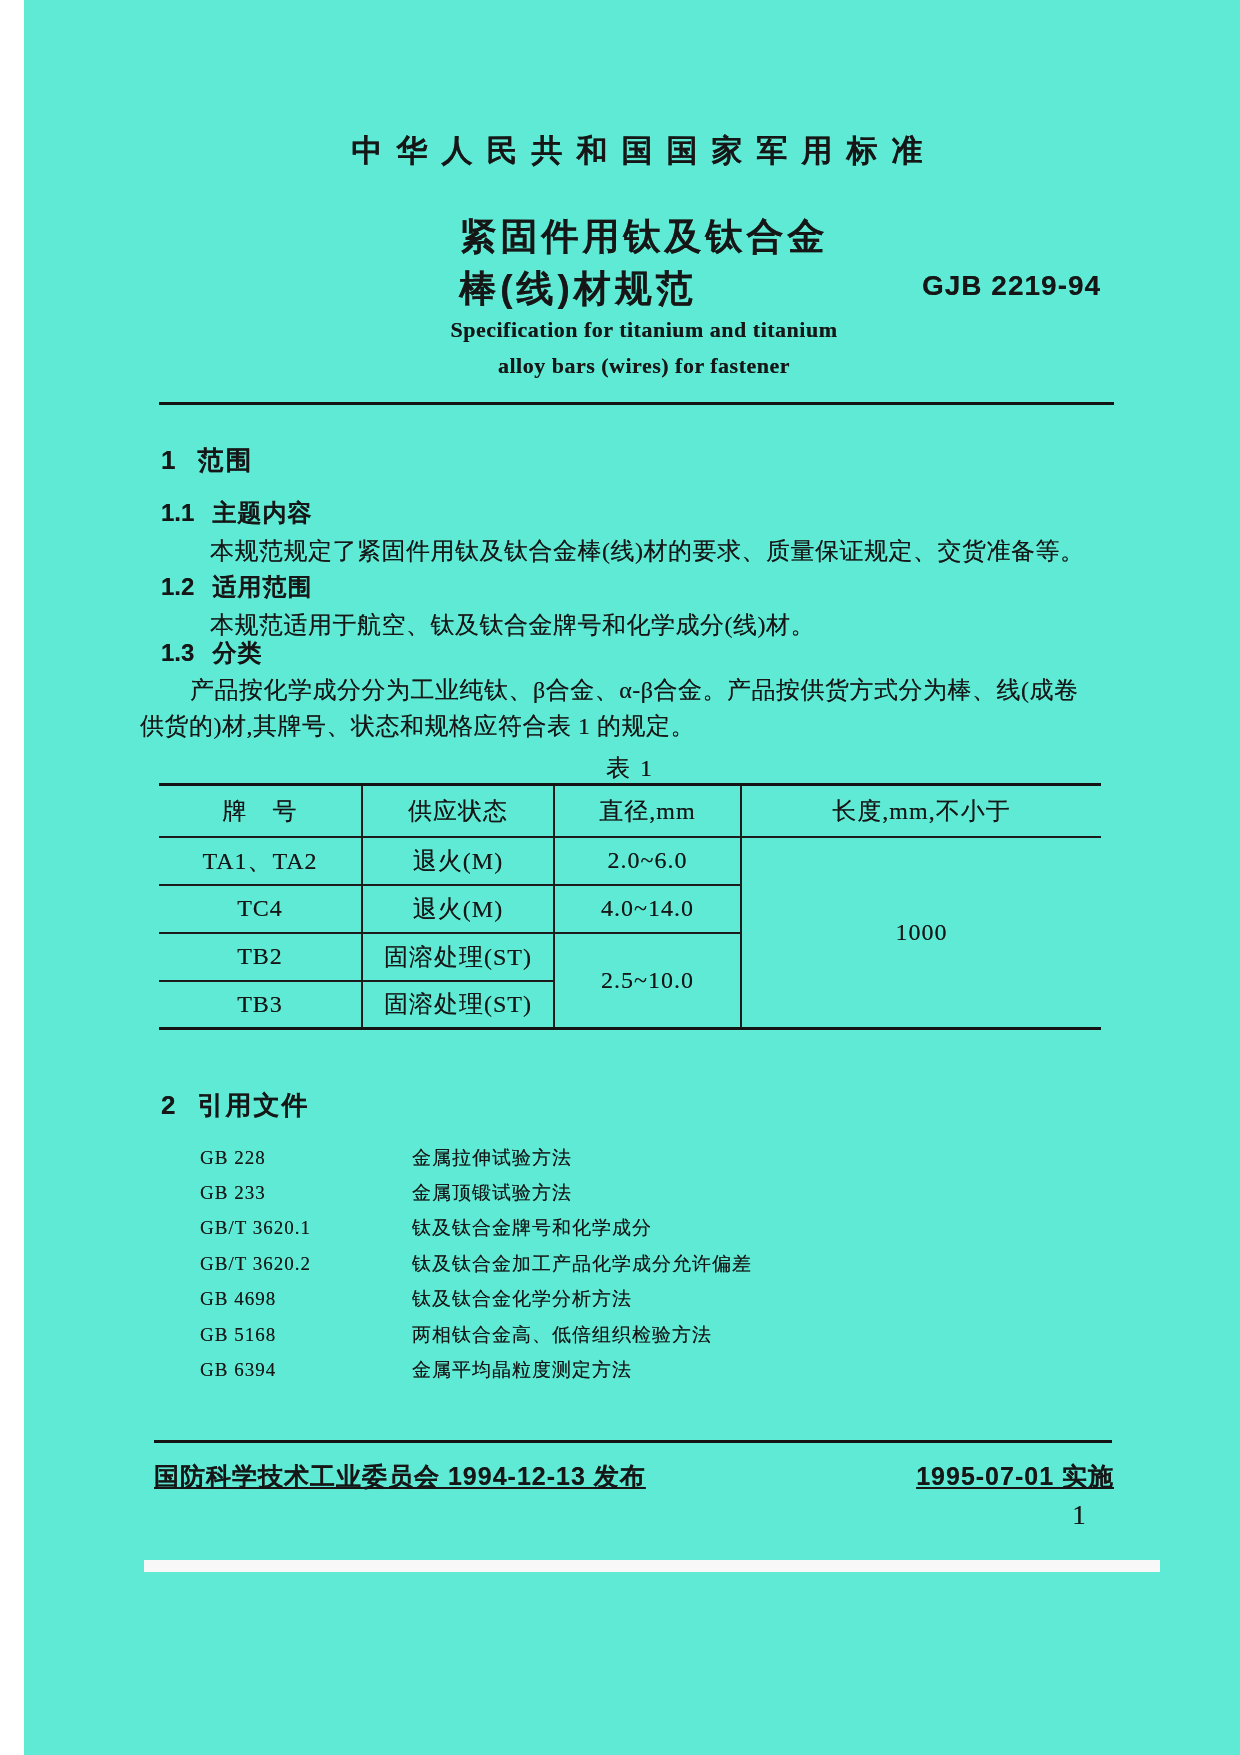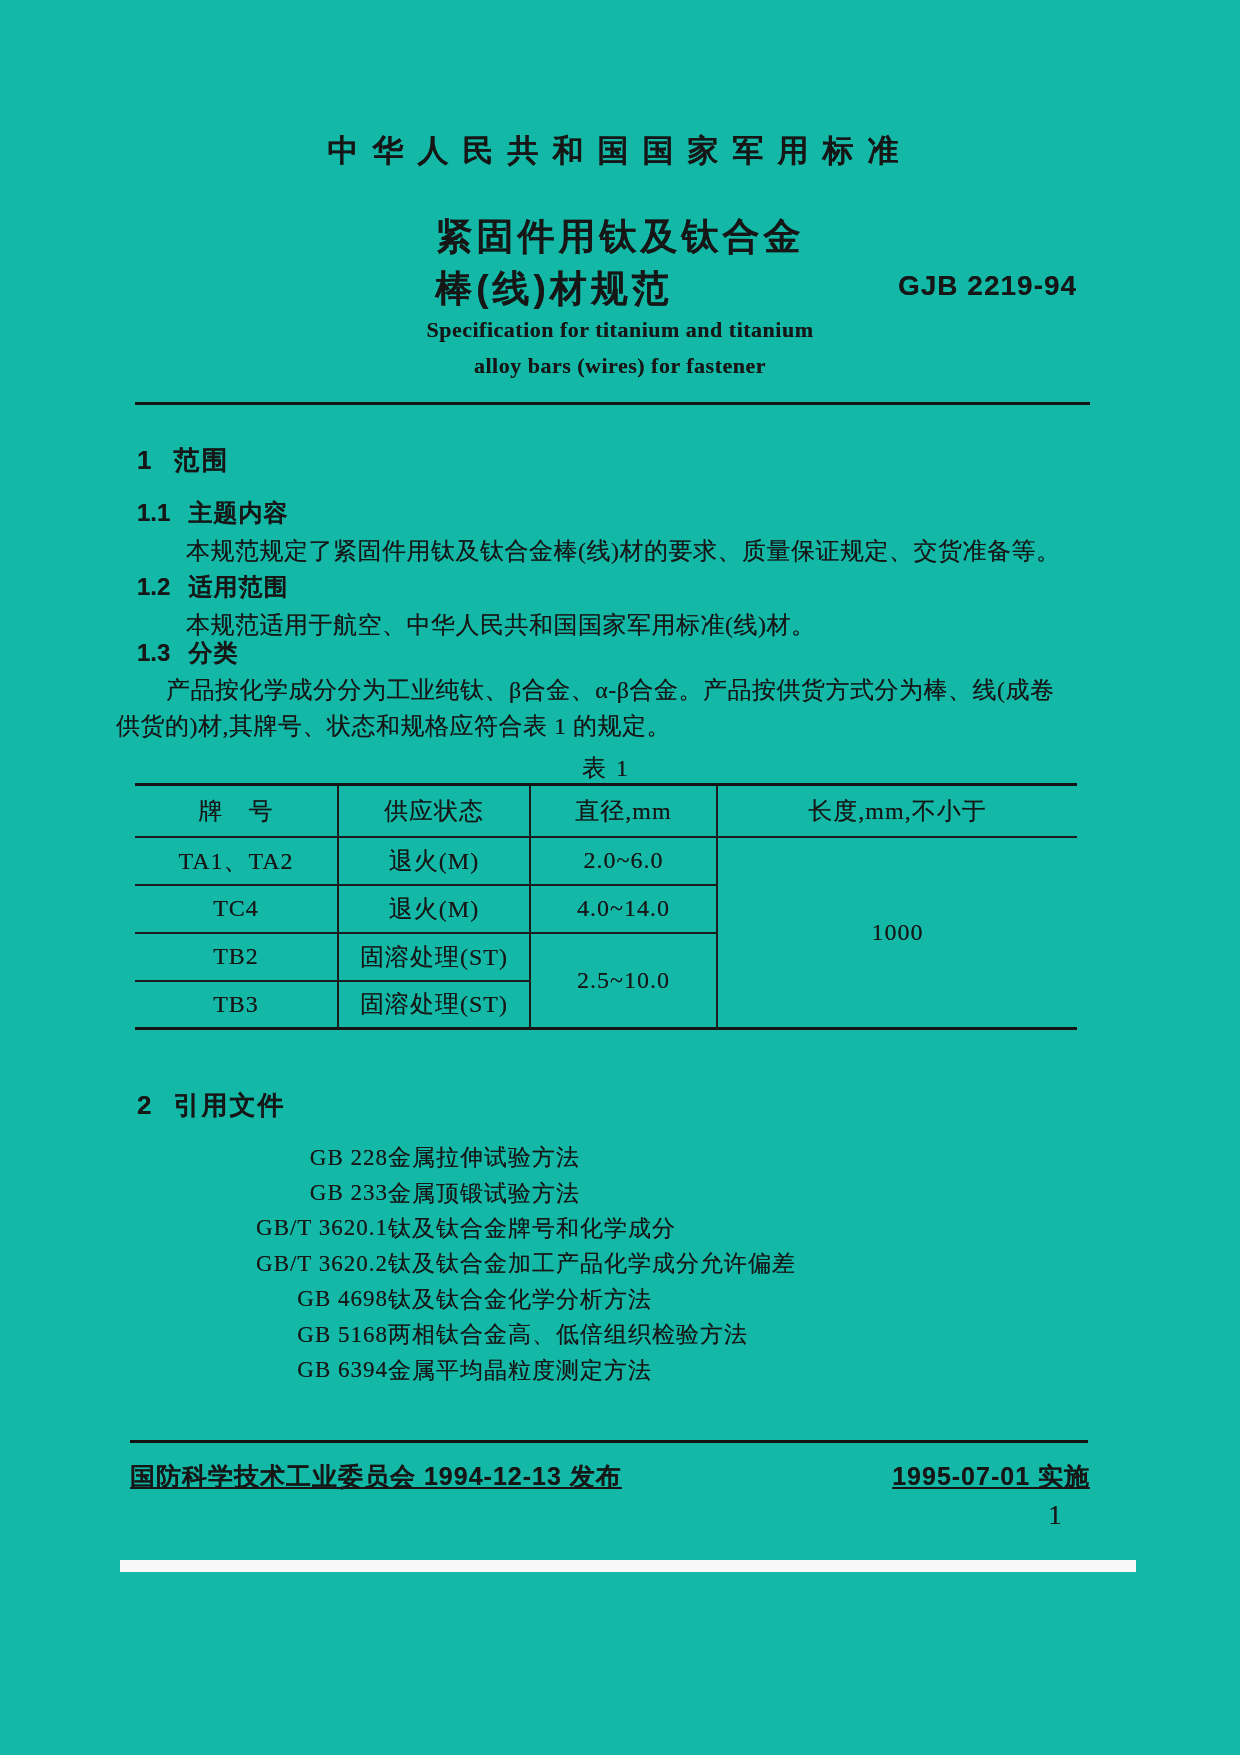--- a/index.html
+++ b/index.html
@@ -2,21 +2,21 @@
 <html><head>
 <meta charset="utf-8">
 <style>
   html,body{margin:0;padding:0;}
   body{
     width:1240px;height:1755px;background:#ffffff;position:relative;
     font-family:"Liberation Serif","DejaVu Serif",serif;
     color:#161616;
     -webkit-font-smoothing:antialiased;
   }
-  .page{position:absolute;inset:0;background:#14b8a6;}
+  .page{position:absolute;inset:0;background:#5eead4;margin-left:24px;}
   .abs{position:absolute;}
   .hei{font-family:"Liberation Sans","DejaVu Sans",sans-serif;font-weight:700;}
   .center{left:20px;width:1200px;text-align:center;}
   .ink{text-shadow:0 0 .5px rgba(10,10,10,.55);}
 
   .org-line{top:130px;font-size:31px;letter-spacing:14px;}
   .title-cn-1{top:212px;font-size:37px;letter-spacing:4px;}
   .title-cn-2{top:264px;font-size:37px;letter-spacing:4px;left:-46px;}
   .std-no{top:270px;left:898px;font-size:28px;letter-spacing:1px;}
   .title-en{font-size:22px;font-weight:700;letter-spacing:.5px;}
@@ -54,21 +54,21 @@
     letter-spacing:1px;
   }
   table.t1 td:first-child{border-left:none;}
   table.t1 tr td:last-child{border-right:none;}
   table.t1 tr.hdr{height:52px;}
   table.t1 tr.r{height:48px;}
   .num{font-family:"Liberation Serif","DejaVu Serif",serif;}
 
   .s2{top:1088px;left:137px;}
   .ref-list{top:1140px;left:176px;width:900px;}
-  .ref-row{display:flex;align-items:center;height:35.4px;font-size:23px;text-align:right;}
+  .ref-row{display:flex;align-items:center;height:35.4px;font-size:19px;}
   .ref-code{width:212px;letter-spacing:1px;}
   .ref-title{letter-spacing:1px;}
 
   .footer-row{top:1460px;left:130px;width:960px;display:flex;justify-content:space-between;text-decoration:underline;}
   .footer-left{font-size:25px;letter-spacing:1px;}
   .footer-right{font-size:25px;letter-spacing:1px;}
   .page-num{top:1500px;left:1040px;width:30px;text-align:center;font-size:27px;}
   .scan-band{top:1560px;left:120px;width:1016px;height:12px;background:#f8f8f8;}
 </style>
 </head>
@@ -86,21 +86,21 @@
   <div class="abs center ink title-en en1">Specification for titanium and titanium</div>
 
   <div class="abs rule rule-top"></div>
 
   <div class="abs hei ink h1 s1"><span class="sec-num">1</span><span>范围</span></div>
 
   <div class="abs hei ink h2 s11"><span class="sec-num2">1.1</span><span>主题内容</span></div>
   <div class="abs ink body-text b11">本规范规定了紧固件用钛及钛合金棒(线)材的要求、质量保证规定、交货准备等。</div>
 
   <div class="abs hei ink h2 s12"><span class="sec-num2">1.2</span><span>适用范围</span></div>
-  <div class="abs ink body-text b12">本规范适用于航空、中华人民共和国国家军用标准(线)材。</div>
+  <div class="abs ink body-text b12">本规范适用于航空、钛及钛合金牌号和化学成分(线)材。</div>
 
   <div class="abs hei ink h2 s13"><span class="sec-num2">1.3</span><span>分类</span></div>
   <div class="abs ink body-text b13">产品按化学成分分为工业纯钛、β合金、α-β合金。产品按供货方式分为棒、线(成卷供货的)材,其牌号、状态和规格应符合表 1 的规定。</div>
 
   <div class="abs ink tbl-caption">表 1</div>
 
   <table class="t1 ink">
     <colgroup>
       <col style="width:203px">
         <col style="width:192px">

